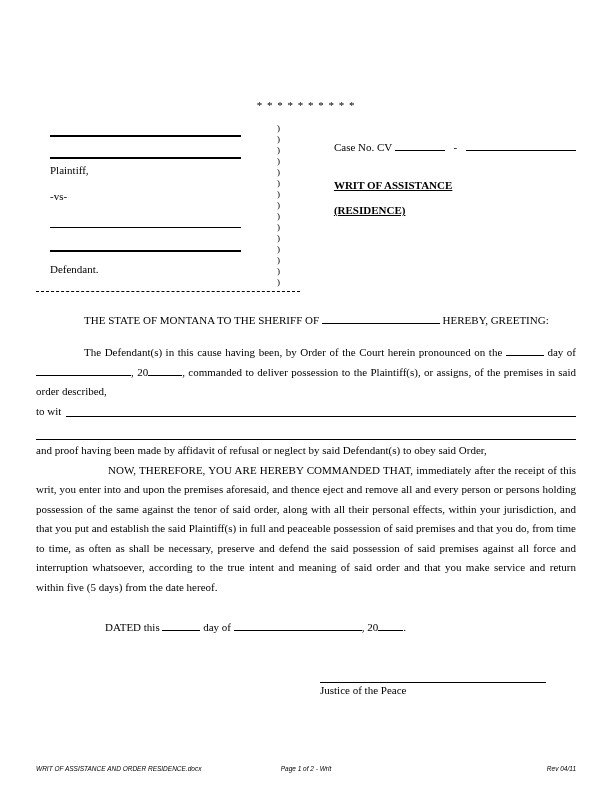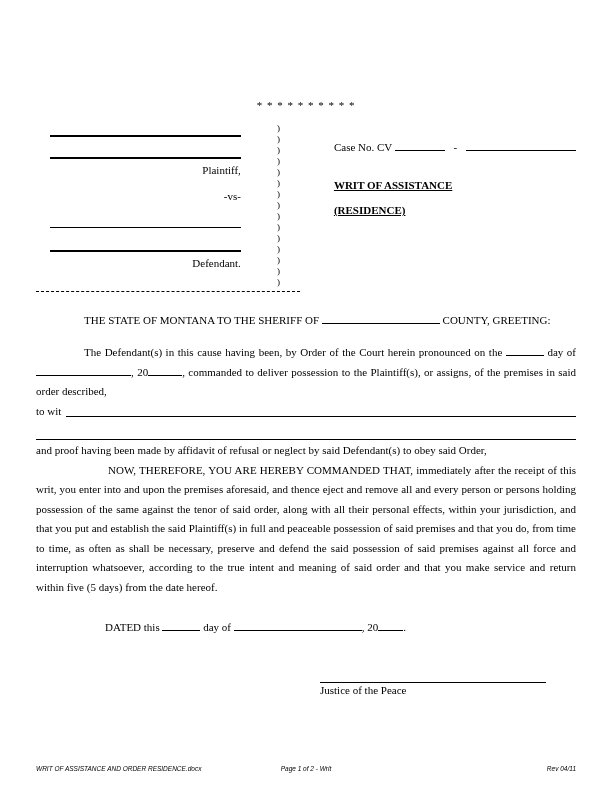--- a/index.html
+++ b/index.html
@@ -21,24 +21,24 @@
     line-height:15px;
     letter-spacing:1px;
   }
   .caption { display:flex; margin-top:10px; height:167px; }
   .caption-left { width:205px; margin-left:14px; }
   .nameline { border-bottom:2px solid #000; }
   .nameline.l1 { height:12px; }
   .nameline.l2 { height:20px; }
   .nameline.l3 { height:24px; border-bottom-width:1px; }
   .nameline.l4 { height:22px; }
-  .party-label { text-align:right; }
+  .party-label { text-align:left; }
   .plaintiff-label { margin-top:2px; line-height:18px; }
   .vs-label { margin-top:10px; line-height:14px; }
-  .defendant-label { margin-top:3px; line-height:16px; }
+  .defendant-label { margin-top:9px; line-height:16px; }
   .caption-parens { width:14px; margin-left:36px; font-size:9px; }
   .caption-parens span { display:block; line-height:11px; }
   .caption-right { flex:1; padding-left:44px; }
   .caseno { margin-top:16px; white-space:nowrap; }
   .doc-title { font-weight:bold; text-decoration:underline; }
   .doc-title.t1 { margin-top:26px; }
   .doc-title.t2 { margin-top:13px; }
   .dashed-sep { width:264px; border-bottom:1px dashed #000; margin-top:1px; }
   .greeting { margin-top:20px; padding-left:48px; line-height:14px; }
   .para { text-align:justify; line-height:19.5px; margin:0; }
@@ -120,21 +120,21 @@
       <div class="doc-title t1">WRIT OF ASSISTANCE</div>
       <div class="doc-title t2">(RESIDENCE)</div>
     </div>
   </div>
 
   <div class="dashed-sep"></div>
 
   <div class="greeting">
     <span>THE STATE OF MONTANA TO THE SHERIFF OF</span>
     <span class="blank w118"></span>
-    <span>COUNTY, GREETING:</span>
+    <span>HEREBY, GREETING:</span>
   </div>
 
   <p class="para recital">
     <span>The Defendant(s) in this cause having been, by Order of the Court herein pronounced on the</span>
     <span class="blank w38"></span>
     <span>day of</span>
     <span class="blank w95"></span><span>, 20</span><span class="blank w34"></span><span>, commanded to deliver possession to the Plaintiff(s), or assigns, of the premises in said order described,</span>
   </p>
 
   <div class="towit-line">

